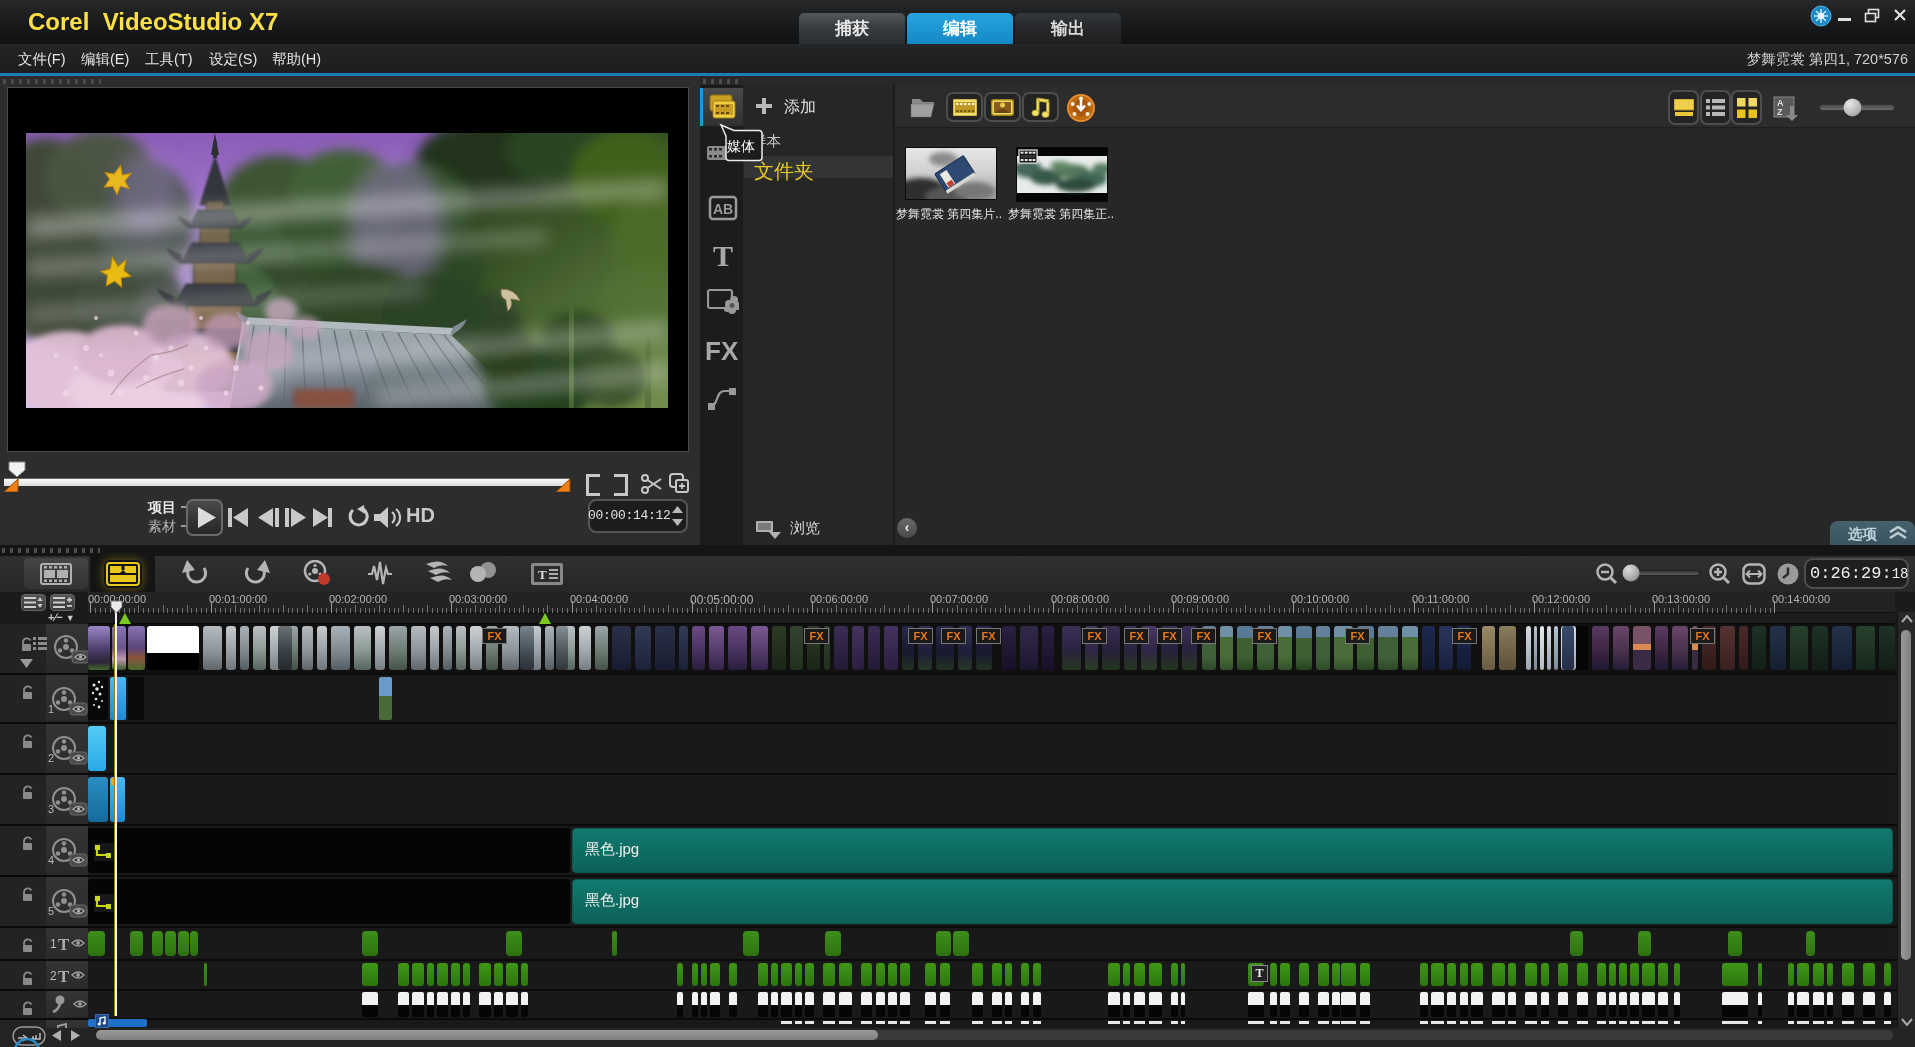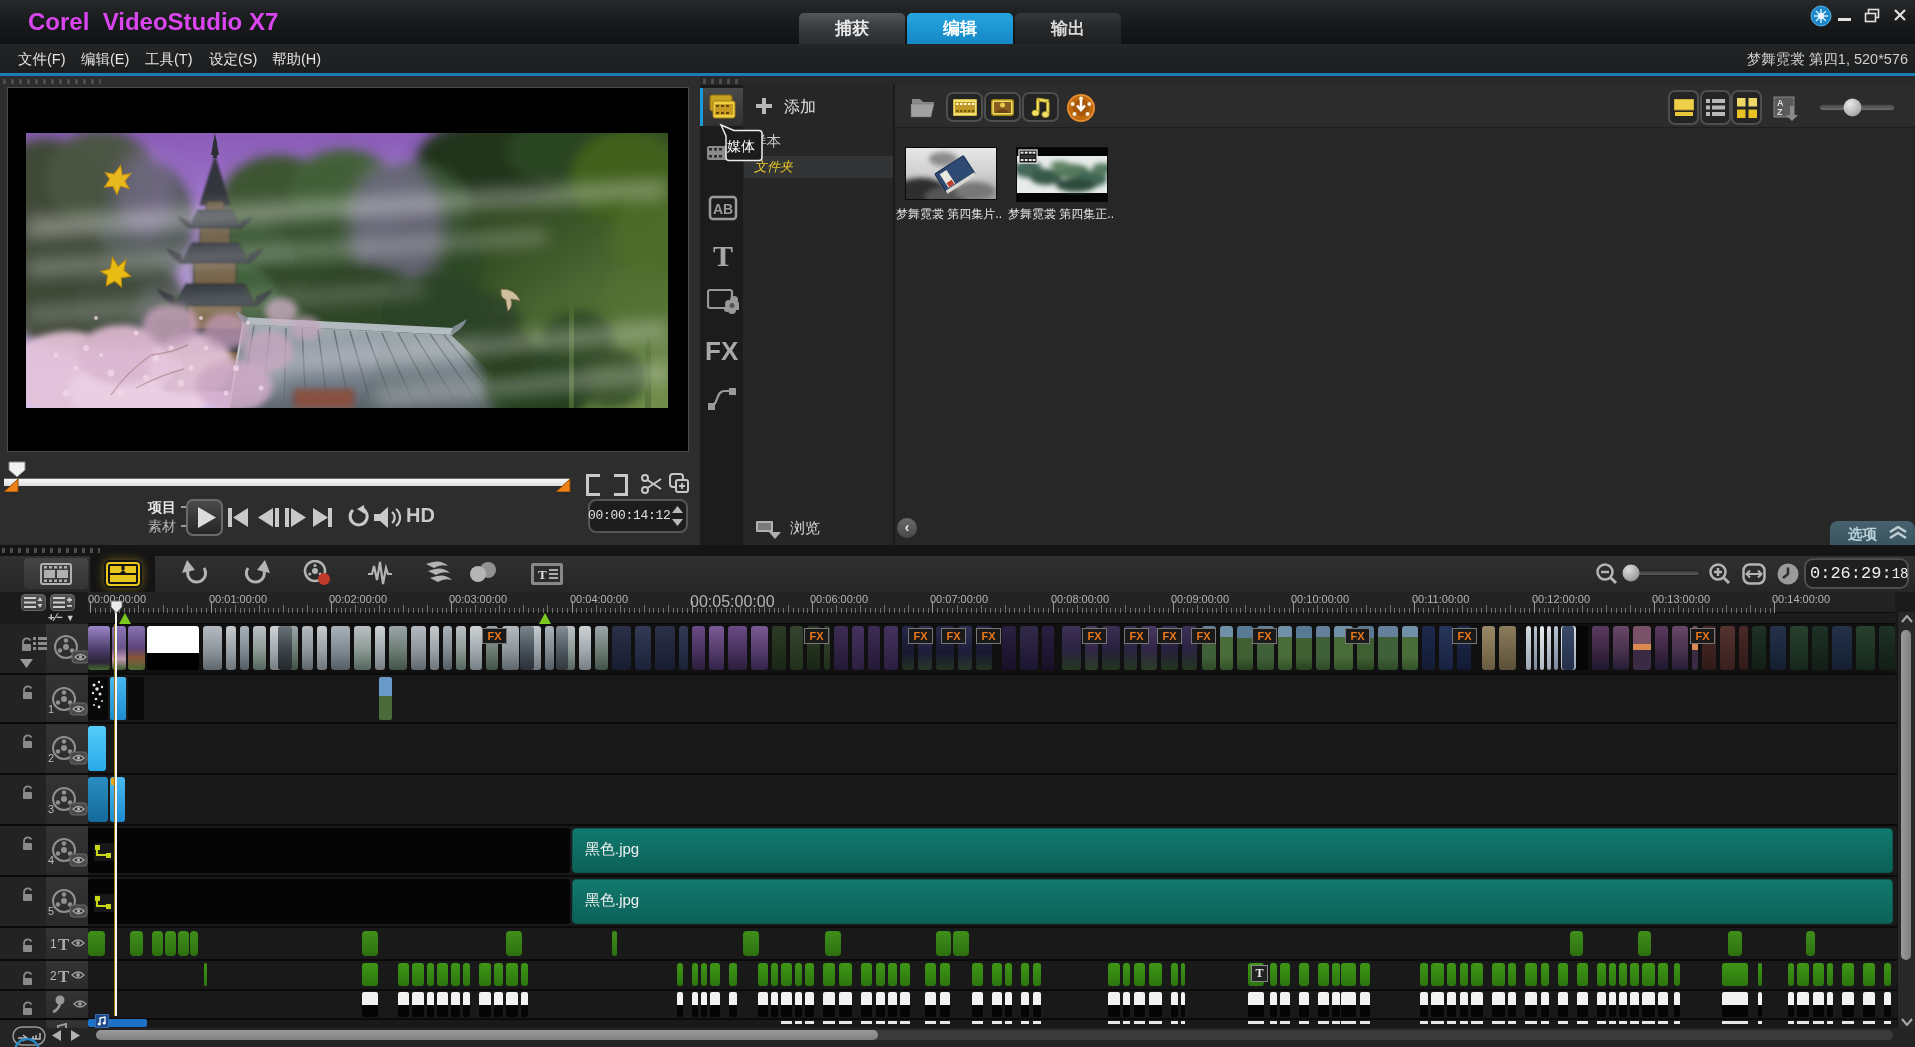--- a/index.html
+++ b/index.html
@@ -3,21 +3,21 @@
 <style>
 *{margin:0;padding:0;box-sizing:border-box}
 body{font-family:"Liberation Sans",sans-serif;background:#1a1a1a}
 #app{position:relative;width:1915px;height:1047px;overflow:hidden;background:#242424;font-family:"Liberation Sans",sans-serif}
 .ab{position:absolute}
 .grip{position:absolute;height:4px;background-image:repeating-linear-gradient(90deg,#4e4e4e 0 3px,transparent 3px 8px)}
 </style></head><body>
 <div id="app">
 
 <div style="position:absolute;left:0px;top:0px;width:1915px;height:44px;background:linear-gradient(#26282a,#17191b 55%,#101214);"></div>
-<div style="position:absolute;left:28px;top:8px;width:400px;height:30px;color:#d946ef;font-size:24px;font-weight:bold;letter-spacing:0px;">Corel&nbsp; <span style="font-weight:bold;font-family:'Liberation Sans';">VideoStudio</span> X7</div>
+<div style="position:absolute;left:28px;top:8px;width:400px;height:30px;color:#fde047;font-size:24px;font-weight:bold;letter-spacing:0px;">Corel&nbsp; <span style="font-weight:bold;font-family:'Liberation Sans';">VideoStudio</span> X7</div>
 <div style="position:absolute;left:799px;top:13px;width:106px;height:31px;background:linear-gradient(#53575b,#3a3d40 45%,#2b2e30);border-radius:5px 5px 0 0;color:#e8e8e8;font-size:17px;font-weight:bold;text-align:center;line-height:31px;">捕获</div>
 <div style="position:absolute;left:907px;top:13px;width:106px;height:31px;background:linear-gradient(#27a5e0,#1488c4);border-radius:5px 5px 0 0;color:#fff;font-size:17px;font-weight:bold;text-align:center;line-height:31px;">编辑</div>
 <div style="position:absolute;left:1015px;top:13px;width:106px;height:31px;background:linear-gradient(#35383b,#26282a 45%,#1e2022);border-radius:5px 5px 0 0;color:#d8d8d8;font-size:17px;font-weight:bold;text-align:center;line-height:31px;">输出</div>
 <svg class="ab" style="left:1810px;top:5px" width="22" height="22" viewBox="0 0 22 22">
 <circle cx="11" cy="11" r="10" fill="#1c86c8"></circle>
       <circle cx="11" cy="11" r="10" fill="none" stroke="#5ab4e4" stroke-width="1"></circle>
 <g stroke="#bfe6f7" stroke-width="1.6">
         <line x1="11" y1="4" x2="11" y2="18"></line>
         <line x1="4" y1="11" x2="18" y2="11"></line>
         <line x1="6" y1="6" x2="16" y2="16"></line>
@@ -35,21 +35,21 @@
         <line x1="2" y1="2" x2="12" y2="12"></line>
         <line x1="12" y1="2" x2="2" y2="12"></line>
       </g>
     </svg>
 <div style="position:absolute;left:0px;top:44px;width:1915px;height:29px;background:linear-gradient(#232526,#1b1d1e);"></div>
 <div style="position:absolute;left:18px;top:50px;width:64px;height:18px;color:#e4e4e4;font-size:14.5px;">文件(F)</div>
 <div style="position:absolute;left:81px;top:50px;width:64px;height:18px;color:#e4e4e4;font-size:14.5px;">编辑(E)</div>
 <div style="position:absolute;left:145px;top:50px;width:64px;height:18px;color:#e4e4e4;font-size:14.5px;">工具(T)</div>
 <div style="position:absolute;left:209px;top:50px;width:64px;height:18px;color:#e4e4e4;font-size:14.5px;">设定(S)</div>
 <div style="position:absolute;left:272px;top:50px;width:64px;height:18px;color:#e4e4e4;font-size:14.5px;">帮助(H)</div>
-<div style="position:absolute;left:1658px;top:50px;width:250px;height:18px;color:#cfcfcf;font-size:14.5px;text-align:right;white-space:nowrap;">梦舞霓裳 第四1, 520*576</div>
+<div style="position:absolute;left:1658px;top:50px;width:250px;height:18px;color:#cfcfcf;font-size:14.5px;text-align:right;white-space:nowrap;">梦舞霓裳 第四1, 720*576</div>
 <div style="position:absolute;left:0px;top:73px;width:1915px;height:3px;background:#1c7db8;"></div>
 <div style="position:absolute;left:0px;top:76px;width:700px;height:469px;background:#2d2d2d;"></div>
 <div class="grip" style="position:absolute;left:3px;top:79px;width:98px;height:5px;"></div>
 <div style="position:absolute;left:7px;top:87px;width:682px;height:365px;background:#000;border:1px solid #4a4a4a;"></div>
 <svg class="ab" style="left:26px;top:133px" width="642" height="275" viewBox="0 0 642 275">
 <defs>
 <linearGradient id="sky" x1="0" y1="0" x2="0" y2="1">
  <stop offset="0" stop-color="#8a5cb8"></stop>
           <stop offset="0.35" stop-color="#a67fd0"></stop>
           <stop offset="0.6" stop-color="#bfa2e2"></stop>
@@ -354,21 +354,21 @@
       </g>
 <polygon points="20,10 30,4 31,8 22,14" fill="#9a9a9a"></polygon>
     </svg>
 <div style="position:absolute;left:743px;top:85px;width:150px;height:460px;background:#262626;"></div>
 <svg class="ab" style="left:756px;top:98px" width="16" height="16" viewBox="0 0 16 16">
       <path d="M6,0 h4 v6 h6 v4 h-6 v6 h-4 v-6 h-6 v-4 h6 z" fill="#b8b8b8"></path>
     </svg>
 <div style="position:absolute;left:784px;top:97px;width:60px;height:19px;color:#e0e0e0;font-size:16px;">添加</div>
 <div style="position:absolute;left:752px;top:132px;width:60px;height:17px;color:#c8c8c8;font-size:14.5px;">样本</div>
 <div style="position:absolute;left:744px;top:156px;width:149px;height:22px;background:#333436;"></div>
-<div style="position:absolute;left:754px;top:158px;width:80px;height:17px;color:#e8c728;font-size:13px;font-style:italic;">文件夹</div>
+<div style="position:absolute;left:754px;top:158px;width:80px;height:17px;color:#e8c728;font-size:20px;">文件夹</div>
 <div style="position:absolute;left:724px;top:136px;width:0px;height:0px;z-index:5;"></div>
 <svg class="ab" style="left:719px;top:123px;z-index:6" width="46" height="42" viewBox="0 0 46 42">
 <path d="M7,13 L2,2 L15,7.5 L40,7.5 a3,3 0 0 1 3,3 v24 a3,3 0 0 1 -3,3 L10,37.5 a3,3 0 0 1 -3,-3 Z" fill="#1c1c1c" stroke="#ececec" stroke-width="1.5"></path>
 </svg>
 <div style="position:absolute;left:727px;top:138px;width:34px;height:17px;color:#fff;font-size:14px;z-index:7;">媒体</div>
 <div style="position:absolute;left:893px;top:85px;width:2px;height:460px;background:#1a1a1a;"></div>
 <div style="position:absolute;left:895px;top:85px;width:1020px;height:460px;background:#272727;"></div>
 <div style="position:absolute;left:895px;top:85px;width:1020px;height:43px;background:#2c2c2c;border-bottom:1px solid #1e1e1e;"></div>
 <svg class="ab" style="left:910px;top:94px" width="28" height="26" viewBox="0 0 28 26">
 <path d="M2,5 h8 l3,3 h11 v3 h-22 z" fill="#8a8a8a"></path>
@@ -758,21 +758,21 @@
       <div style="position:absolute;left:643.7px;top:13px;width:1px;height:8px;background:#707070;"></div>
       <div style="position:absolute;left:648.5px;top:16px;width:1px;height:5px;background:#707070;"></div>
       <div style="position:absolute;left:653.3px;top:16px;width:1px;height:5px;background:#707070;"></div>
       <div style="position:absolute;left:658.1px;top:16px;width:1px;height:5px;background:#707070;"></div>
       <div style="position:absolute;left:662.9px;top:16px;width:1px;height:5px;background:#707070;"></div>
       <div style="position:absolute;left:667.7px;top:13px;width:1px;height:8px;background:#707070;"></div>
       <div style="position:absolute;left:672.6px;top:16px;width:1px;height:5px;background:#707070;"></div>
       <div style="position:absolute;left:677.4px;top:16px;width:1px;height:5px;background:#707070;"></div>
       <div style="position:absolute;left:682.2px;top:16px;width:1px;height:5px;background:#707070;"></div>
       <div style="position:absolute;left:687.0px;top:16px;width:1px;height:5px;background:#707070;"></div>
-      <div style="position:absolute;left:690px;top:1px;color:#b4b4b4;font-size:16px;font-family:'Liberation Sans';">00:05:00:00</div>
+      <div style="position:absolute;left:690px;top:1px;color:#b4b4b4;font-size:12px;font-family:'Liberation Sans';">00:05:00:00</div>
       <div style="position:absolute;left:692px;top:9px;width:1px;height:12px;background:#989898;"></div>
       <div style="position:absolute;left:696.6px;top:16px;width:1px;height:5px;background:#707070;"></div>
       <div style="position:absolute;left:701.4px;top:16px;width:1px;height:5px;background:#707070;"></div>
       <div style="position:absolute;left:706.2px;top:16px;width:1px;height:5px;background:#707070;"></div>
       <div style="position:absolute;left:711.0px;top:16px;width:1px;height:5px;background:#707070;"></div>
       <div style="position:absolute;left:715.9px;top:13px;width:1px;height:8px;background:#707070;"></div>
       <div style="position:absolute;left:720.7px;top:16px;width:1px;height:5px;background:#707070;"></div>
       <div style="position:absolute;left:725.5px;top:16px;width:1px;height:5px;background:#707070;"></div>
       <div style="position:absolute;left:730.3px;top:16px;width:1px;height:5px;background:#707070;"></div>
       <div style="position:absolute;left:735.1px;top:16px;width:1px;height:5px;background:#707070;"></div>

